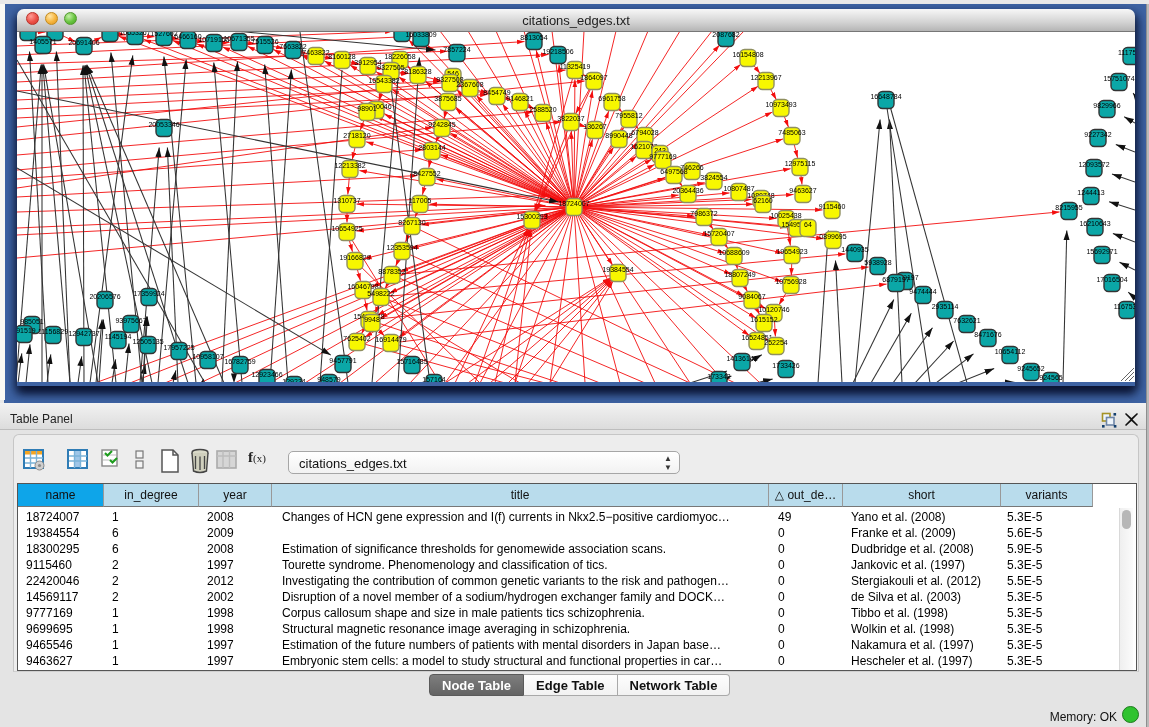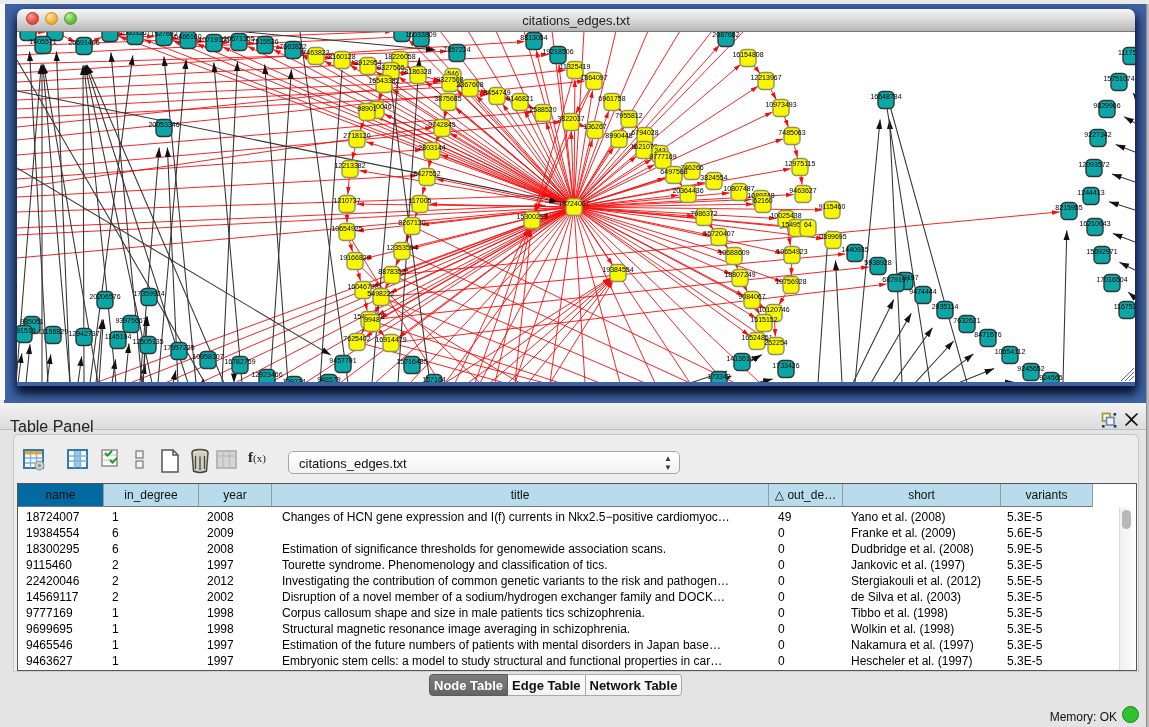--- a/index.html
+++ b/index.html
@@ -10,36 +10,36 @@
 #tbar{position:absolute;left:0;top:0;width:1118px;height:23px;border-radius:7px 7px 0 0;
  background:linear-gradient(#f7f7f7,#d3d3d3 60%,#b5b5b5);border-bottom:1px solid #777}
 #tbar .ttl{position:absolute;left:0;right:0;top:4px;text-align:center;font-size:13px;color:#222}
 .tl{position:absolute;top:3px;width:13px;height:13px;border-radius:50%}
 #tlr{left:9px;background:radial-gradient(circle at 35% 30%,#ff9d96,#ec5047 55%,#cf3a30);border:1px solid #b93028}
 #tly{left:28px;background:radial-gradient(circle at 35% 30%,#ffe6a8,#f6b43c 55%,#dc9424);;border:1px solid #c28a1e;background:radial-gradient(circle at 35% 30%,#ffe6a8,#f6b43c 55%,#dc9424)}
 #tlg{left:47px;background:radial-gradient(circle at 35% 30%,#c4f0a8,#68c43f 55%,#47a426);border:1px solid #52982e}
 #canvas{position:absolute;left:0;top:23px;width:1118px;height:350px;background:#fff;overflow:hidden}
 #panel{position:absolute;left:0;top:403px;width:1149px;height:324px;background:#e4e4e4}
 #ptitle{position:absolute;left:0;top:0;width:1149px;height:27px;background:linear-gradient(#f2f2f2,#dcdcdc);border-bottom:1px solid #bdbdbd}
-#ptitle span{position:absolute;left:10px;top:15px;font-size:16px;color:#222}
+#ptitle span{position:absolute;left:10px;top:9px;font-size:12px;color:#222}
 #pbody{position:absolute;left:13px;top:31px;width:1126px;height:238px;background:#ededed;border:1px solid #c6c6c6;border-radius:6px 6px 0 0;border-bottom:1px solid #cfcfcf}
 #combo{position:absolute;left:274px;top:16px;width:392px;height:23px;background:linear-gradient(#fff,#f2f2f2);border:1px solid #a6a6a6;border-radius:5px;font-size:13px;color:#111}
 #combo .t{position:absolute;left:10px;top:4px}
 #combo .ar{position:absolute;right:2px;top:2px;width:18px;height:19px;font-size:8px;line-height:9px;text-align:center;color:#333}
 #tablewrap{position:absolute;left:3px;top:48px;width:1120px;height:188px;background:#fff;border:1px solid #555}
 .hc{position:absolute;top:0;height:23px;font-size:12px;color:#111;text-align:center;line-height:23px;border-right:1px solid #999;background:#b9dcec;border-bottom:1px solid #777}
 .tr{position:absolute;left:0;width:1100px;height:16px;font-size:12px;color:#000;white-space:nowrap}
 .tr span{position:absolute;top:0;display:block;overflow:hidden}
 .c0{left:8px;width:84px}.c1{left:94px;width:90px}.c2{left:189px;width:70px}
 .c3{left:264px;width:492px}.c4{left:760px;width:70px}.c5{left:833px;width:155px}
 .c6{left:989px;width:100px}
 #vsb{position:absolute;right:3px;top:24px;width:14px;height:162px;background:linear-gradient(90deg,#efefef,#fbfbfb);border-left:1px solid #d9d9d9}
 #vsb .th{position:absolute;left:2px;top:2px;width:9px;height:19px;background:#b7b7b7;border-radius:5px}
 #tabs{position:absolute;left:429px;top:271px;height:22px;font-size:13px;font-weight:bold}
-.tab{position:relative;float:left;height:22px;line-height:21px;padding:0 4px;background:linear-gradient(#fdfdfd,#f2f2f2);border:1px solid #a9a9a9;border-left:none;color:#111}
+.tab{position:relative;float:left;height:22px;line-height:21px;padding:0 12px;background:linear-gradient(#fdfdfd,#f2f2f2);border:1px solid #a9a9a9;border-left:none;color:#111}
 .tab.first{border-left:1px solid #a9a9a9;border-radius:4px 0 0 4px;background:linear-gradient(#7e7e7e,#636363);color:#fff;border-color:#5a5a5a}
 .tab.last{border-radius:0 4px 4px 0}
 #mem{position:absolute;right:32px;top:307px;font-size:12px;color:#111}
 #memdot{position:absolute;right:10px;top:303px;width:17px;height:17px;border-radius:50%;background:#2fc32f;border:1.5px solid #1e7a1e}
 .icon{position:absolute;top:13px}
 .tr:nth-of-type(1){top:26px}.tr:nth-of-type(2){top:42px}.tr:nth-of-type(3){top:58px}.tr:nth-of-type(4){top:74px}.tr:nth-of-type(5){top:90px}.tr:nth-of-type(6){top:106px}.tr:nth-of-type(7){top:122px}.tr:nth-of-type(8){top:138px}.tr:nth-of-type(9){top:154px}.tr:nth-of-type(10){top:170px}</style></head><body>
 <div id="app">
  <div id="desk"></div>
  <div style="position:absolute;left:0;top:4px;width:5px;height:396px;background:#faf9f4"></div>
  <div id="win">
@@ -698,21 +698,21 @@
     <svg class="icon" style="left:201px" width="24" height="24" viewBox="0 0 24 24">
       <rect x="2" y="3" width="19" height="17" fill="#d6d6d6" stroke="#aaa" stroke-width="1.6"></rect>
       <path d="M2 8 H21 M8 3 V20 M14.5 3 V20" stroke="#bdbdbd" stroke-width="1.4"></path>
     </svg>
     <div class="icon" style="left:234px;top:14px;font-size:15px;color:#222;font-family:'Liberation Serif',serif"><b>f</b><span style="font-size:11px">(x)</span></div>
     <div id="combo">
           <span class="t">citations_edges.txt</span>
           <span class="ar">▲<br>▼</span>
         </div>
     <div id="tablewrap">
-      <span class="hc" style="left:0;width:86px;background:#0369a1">name</span>
+      <span class="hc" style="left:0;width:86px;background:#0ea5e9">name</span>
       <span class="hc" style="left:86px;width:95px">in_degree</span>
       <span class="hc" style="left:181px;width:73px">year</span>
       <span class="hc" style="left:254px;width:497px">title</span>
       <span class="hc" style="left:751px;width:74px">△ out_de…</span>
       <span class="hc" style="left:825px;width:158px">short</span>
       <span class="hc" style="left:983px;width:92px">variants</span>
       <div class="tr">
             <span class="c0">18724007</span>
             <span class="c1">1</span>
             <span class="c2">2008</span>

